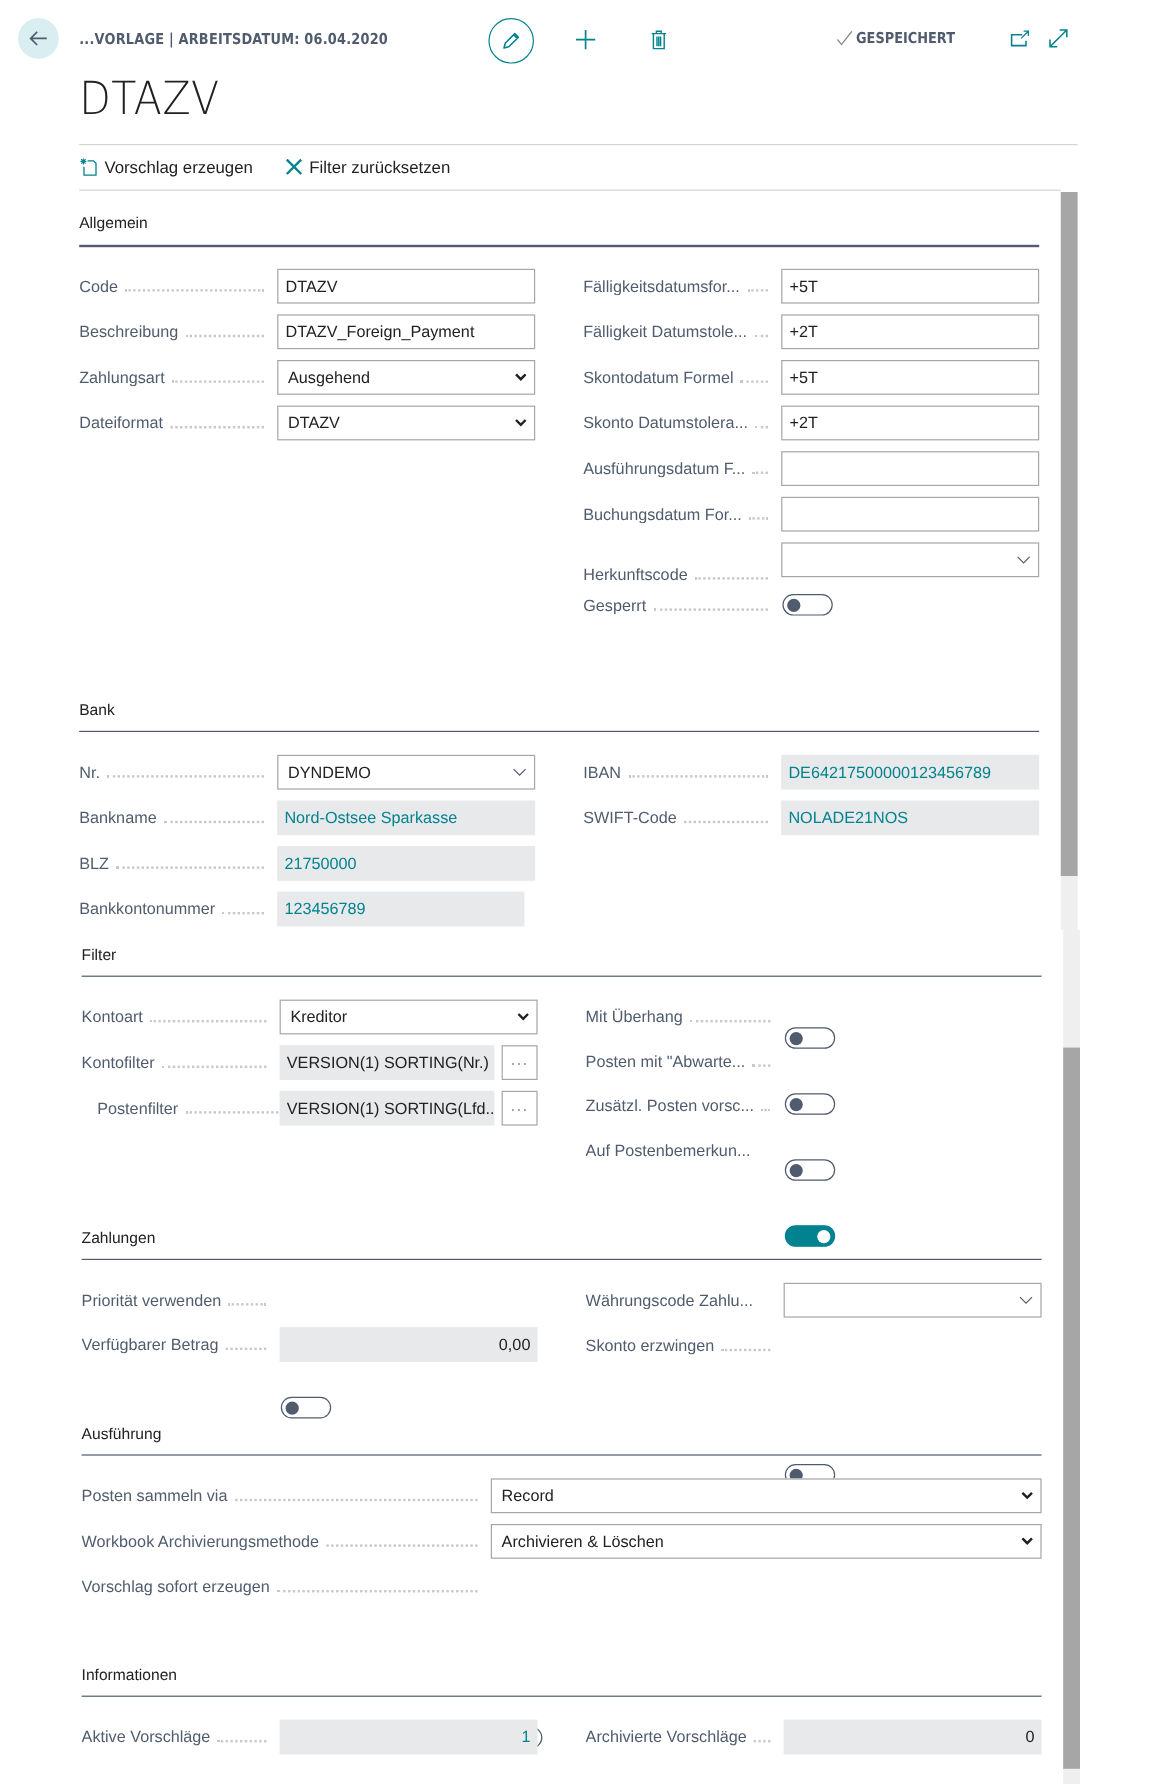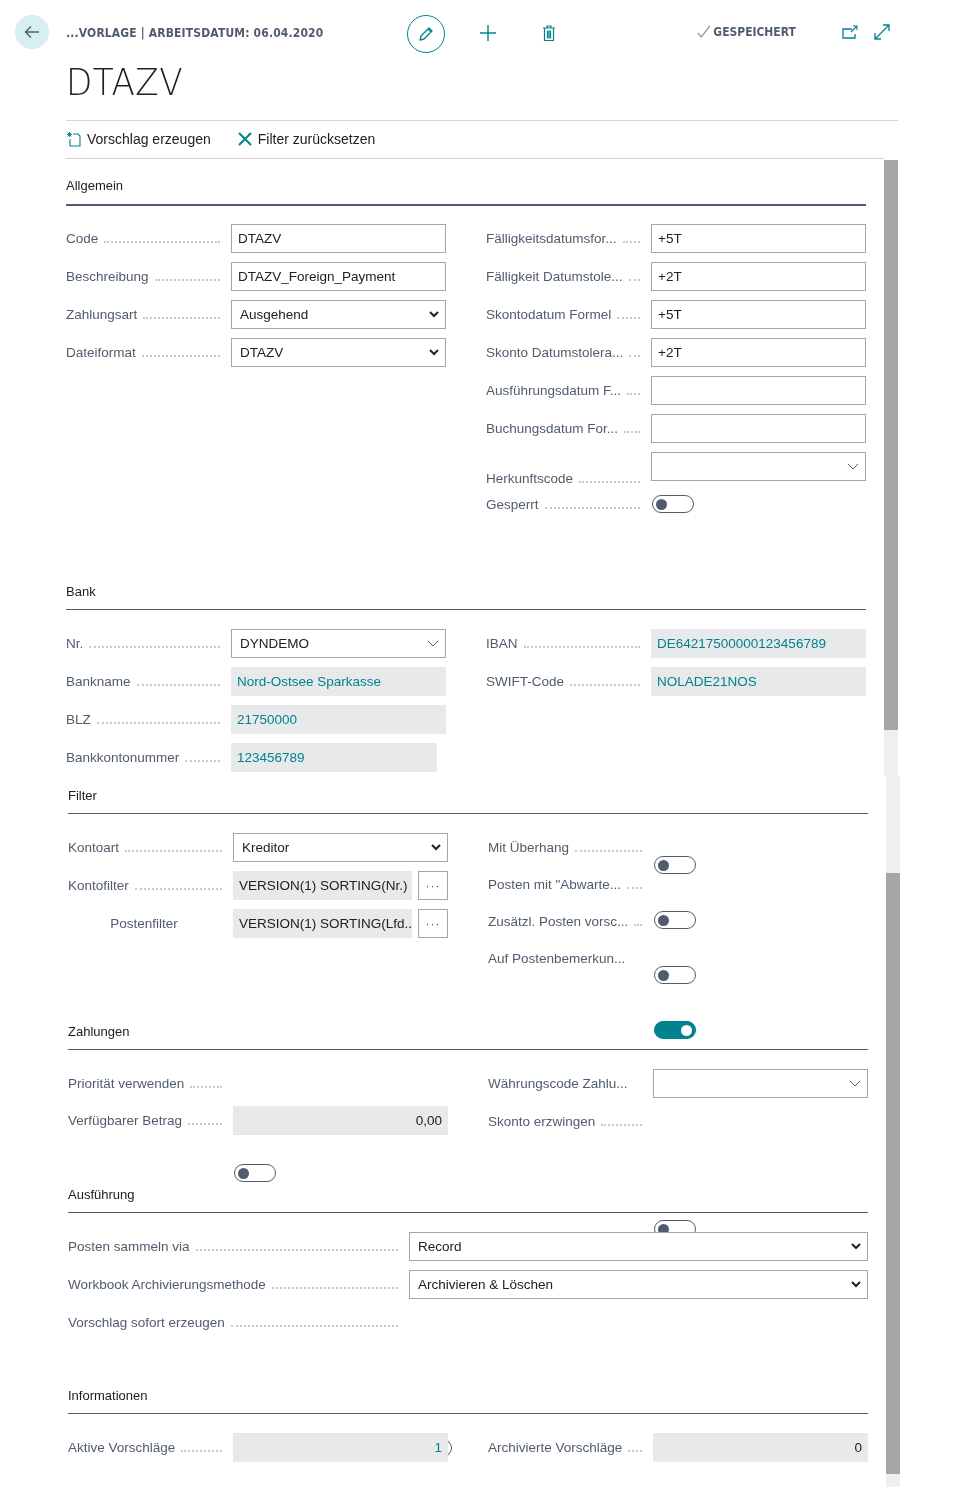--- a/index.html
+++ b/index.html
@@ -290,21 +290,21 @@
 
 <div class="abs lbl" style="left:68px;top:878px;width:160px;">
     <span class="txt">Kontofilter</span>
     <span class="dots"></span>
   </div>
 <div class="abs field ro" style="left:233px;top:871px;width:179px;">
     <span>VERSION(1) SORTING(Nr.)</span>
   </div>
 <div class="abs assist" style="left:418px;top:871px;">···</div>
 
-<div class="abs lbl" style="left:64px;top:916px;width:160px;flex-direction:column;">
+<div class="abs lbl" style="left:81px;top:916px;width:160px;">
     <span class="txt">Postenfilter</span>
     <span class="dots"></span>
   </div>
 <div class="abs field ro" style="left:233px;top:909px;width:179px;">
     <span>VERSION(1) SORTING(Lfd...</span>
   </div>
 <div class="abs assist" style="left:418px;top:909px;">···</div>
 
 <div class="abs lbl" style="left:488px;top:840px;width:160px;">
     <span class="txt">Mit Überhang</span>

